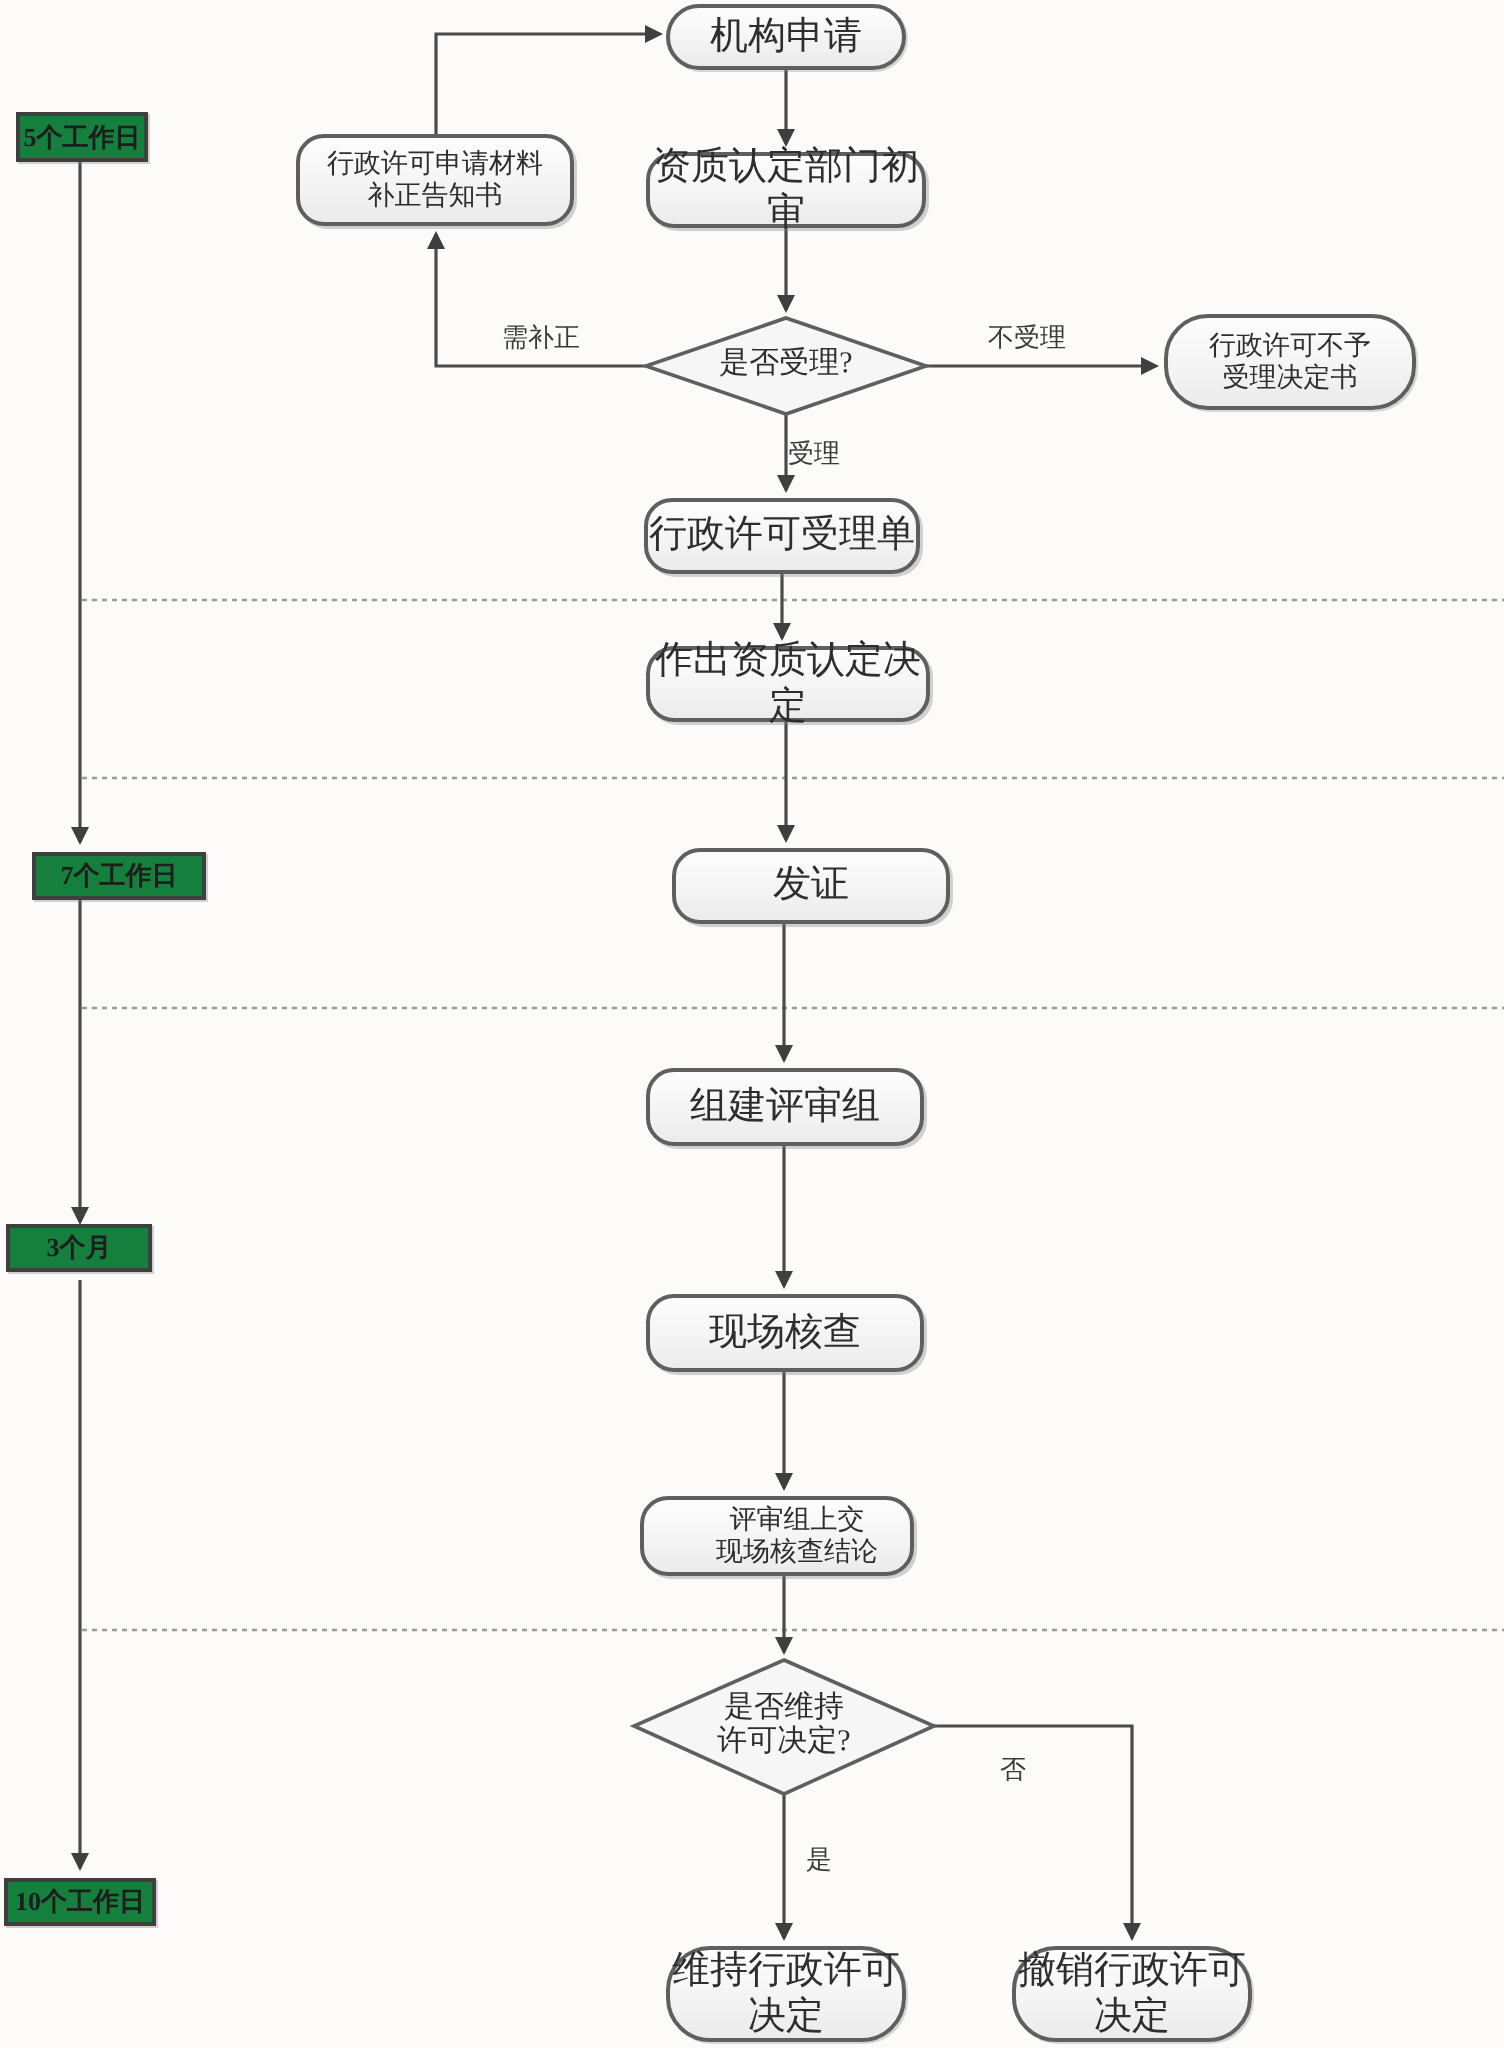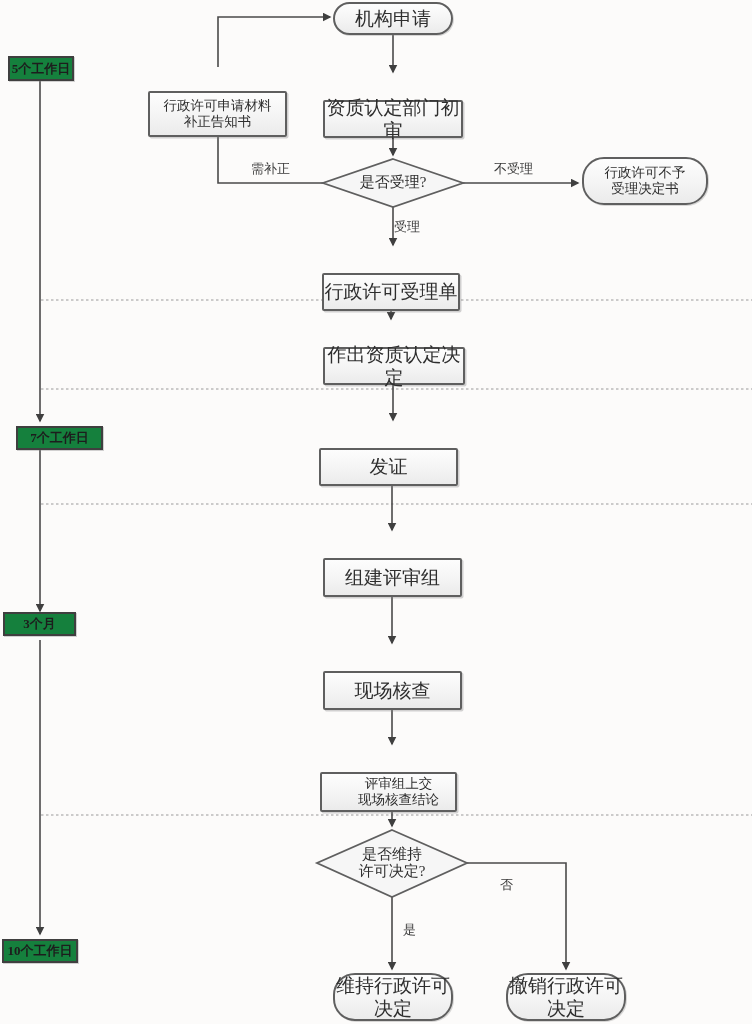--- a/index.html
+++ b/index.html
@@ -24,21 +24,21 @@
     align-items: center;
     justify-content: center;
     text-align: center;
     color: #2e2e2e;
     background: linear-gradient(180deg, #fdfdfd 0%, #f4f4f4 55%, #ebebeb 100%);
     border: 2px solid #5f5f5f;
     box-sizing: border-box;
     font-size: 19px;
     line-height: 1.22;
   }
-  .rect { border-radius: 2px; box-shadow: 1.5px 1.5px 0 rgba(130,130,130,0.35); margin-top: 24px; }
+  .rect { border-radius: 14px; box-shadow: 1.5px 1.5px 0 rgba(130,130,130,0.35); }
   .oval { border-radius: 24px; box-shadow: 1px 1px 0 rgba(130,130,130,0.3); }
   .small { font-size: 13.5px; }
   .tlabel {
     position: absolute;
     z-index: 2;
     display: flex;
     align-items: center;
     justify-content: center;
     box-sizing: border-box;
     border: 2px solid #3f3f3f;
@@ -127,21 +127,21 @@
   </div>
 
   <div class="node rect" style="left:322px; top:249px; width:138px; height:38px;">
     <span>行政许可受理单</span>
   </div>
 
   <div class="node rect" style="left:323px; top:323px; width:142px; height:38px;">
     <span>作出资质认定决定</span>
   </div>
 
-  <div class="node rect" style="left:319px; top:424px; width:139px; height:38px;">
+  <div class="node rect" style="left:336px; top:424px; width:139px; height:38px;">
     <span>发证</span>
   </div>
 
   <div class="node rect" style="left:323px; top:534px; width:139px; height:39px;">
     <span>组建评审组</span>
   </div>
 
   <div class="node rect" style="left:323px; top:647px; width:139px; height:39px;">
     <span>现场核查</span>
   </div>

